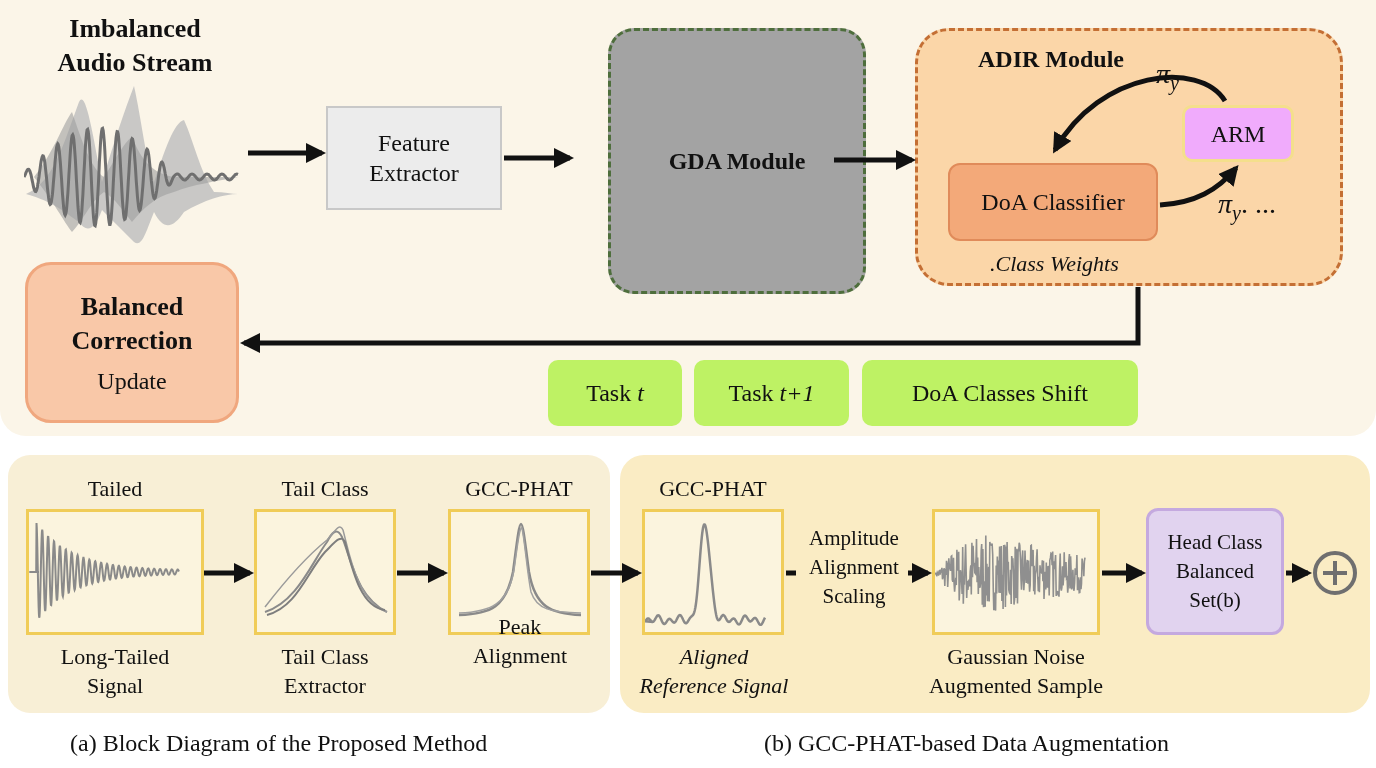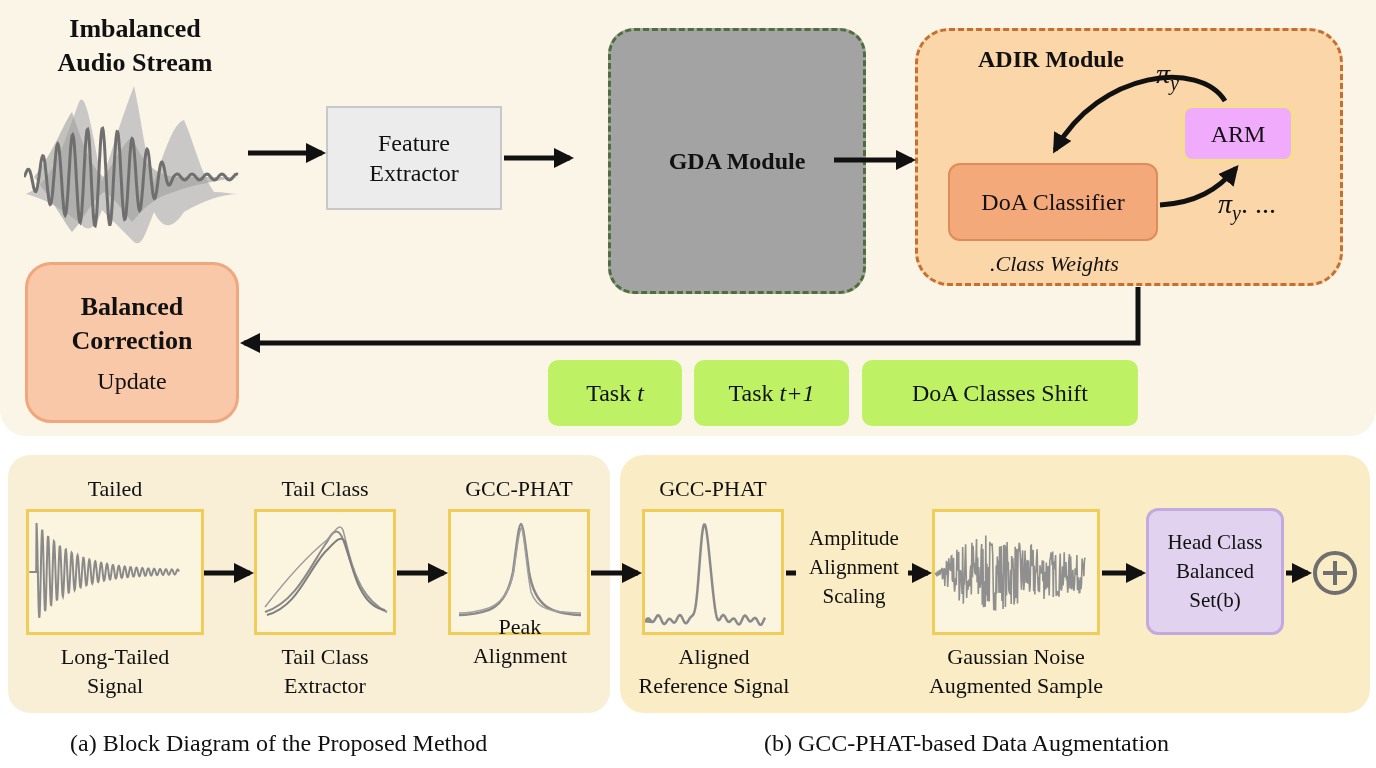--- a/index.html
+++ b/index.html
@@ -120,21 +120,21 @@
   <span>Peak</span>
   <span>Alignment</span>
 </div>
 
 <div class="abs center t22" style="left:642px; top:474px; width:142px;">GCC-PHAT</div>
 <div class="abs sig" style="left:642px; top:509px; width:142px; height:126px;">
   <svg width="136" height="120">
       <path id="refpeak" d="M8,110.0L0.4,109.3L0.8,108.6L1.2,108.0L1.6,107.4L2.0,106.9L2.4,106.6L2.8,106.4L3.2,106.4L3.6,106.5L4.0,106.7L4.4,107.1L4.8,107.5L5.2,108.0L5.6,108.4L6.0,108.9L6.4,109.3L6.8,109.6L7.2,109.8L7.6,109.9L8.0,109.8L8.4,109.6L8.8,109.2L9.2,108.7L9.6,108.1L10.0,107.5L10.4,106.7L10.8,106.0L11.2,105.3L11.6,104.6L12.0,104.1L12.4,103.6L12.8,103.4L13.2,103.3L13.6,103.4L14.0,103.6L14.4,104.1L14.8,104.7L15.2,105.4L15.6,106.2L16.0,107.1L16.4,108.0L16.8,108.9L17.2,109.8L17.6,110.5L18.0,111.1L18.4,111.6L18.8,111.9L19.2,112.0L19.6,112.0L20.0,111.8L20.4,111.4L20.8,111.0L21.2,110.4L21.6,109.8L22.0,109.2L22.4,108.5L22.8,108.0L23.2,107.5L23.6,107.2L24.0,106.9L24.4,106.8L24.8,106.9L25.2,107.1L25.6,107.4L26.0,107.7L26.4,108.2L26.8,108.7L27.2,109.2L27.6,109.7L28.0,110.1L28.4,110.4L28.8,110.5L29.2,110.6L29.6,110.4L30.0,110.2L30.4,109.7L30.8,109.2L31.2,108.5L31.6,107.7L32.0,106.9L32.4,106.1L32.8,105.3L33.2,104.6L33.6,104.0L34.0,103.5L34.4,103.2L34.8,103.0L35.2,103.1L35.6,103.3L36.0,103.7L36.4,104.3L36.8,105.0L37.2,105.7L37.6,106.6L38.0,107.5L38.4,108.3L38.8,109.1L39.2,109.9L39.6,110.4L40.0,110.9L40.4,111.2L40.8,111.3L41.2,111.2L41.6,111.0L42.0,110.6L42.4,110.2L42.8,109.6L43.2,108.9L43.6,108.3L44.0,107.6L44.4,106.9L44.8,106.3L45.2,105.8L45.6,105.3L46.0,104.9L46.4,104.5L46.8,104.1L47.2,103.8L47.6,103.4L48.0,102.9L48.4,102.3L48.8,101.4L49.2,100.4L49.6,99.0L50.0,97.3L50.4,95.2L50.8,92.7L51.2,89.8L51.6,86.4L52.0,82.7L52.4,78.5L52.8,74.0L53.2,69.2L53.6,64.2L54.0,59.0L54.4,53.7L54.8,48.4L55.2,43.2L55.6,38.2L56.0,33.5L56.4,29.1L56.8,25.1L57.2,21.5L57.6,18.6L58.0,16.1L58.4,14.3L58.8,13.0L59.2,12.4L59.6,12.4L60.0,12.9L60.4,13.9L60.8,15.5L61.2,17.5L61.6,19.9L62.0,22.6L62.4,25.6L62.8,28.9L63.2,32.4L63.6,36.1L64.0,39.9L64.4,43.8L64.8,47.8L65.2,51.8L65.6,55.9L66.0,59.9L66.4,64.0L66.8,68.0L67.2,71.9L67.6,75.8L68.0,79.6L68.4,83.2L68.8,86.7L69.2,90.0L69.6,93.1L70.0,96.0L70.4,98.6L70.8,100.9L71.2,103.0L71.6,104.6L72.0,106.0L72.4,107.0L72.8,107.7L73.2,108.2L73.6,108.3L74.0,108.2L74.4,107.8L74.8,107.3L75.2,106.7L75.6,106.1L76.0,105.4L76.4,104.7L76.8,104.1L77.2,103.6L77.6,103.3L78.0,103.1L78.4,103.1L78.8,103.3L79.2,103.6L79.6,104.0L80.0,104.6L80.4,105.3L80.8,106.1L81.2,106.8L81.6,107.6L82.0,108.3L82.4,108.9L82.8,109.3L83.2,109.7L83.6,109.9L84.0,110.0L84.4,109.9L84.8,109.7L85.2,109.3L85.6,108.9L86.0,108.5L86.4,108.0L86.8,107.5L87.2,107.1L87.6,106.8L88.0,106.6L88.4,106.5L88.8,106.5L89.2,106.7L89.6,107.0L90.0,107.5L90.4,108.1L90.8,108.7L91.2,109.4L91.6,110.1L92.0,110.7L92.4,111.3L92.8,111.8L93.2,112.2L93.6,112.4L94.0,112.5L94.4,112.3L94.8,112.0L95.2,111.5L95.6,110.9L96.0,110.2L96.4,109.3L96.8,108.4L97.2,107.5L97.6,106.6L98.0,105.8L98.4,105.0L98.8,104.4L99.2,104.0L99.6,103.7L100.0,103.6L100.4,103.7L100.8,104.0L101.2,104.4L101.6,104.9L102.0,105.5L102.4,106.1L102.8,106.8L103.2,107.5L103.6,108.1L104.0,108.6L104.4,109.0L104.8,109.3L105.2,109.4L105.6,109.4L106.0,109.2L106.4,109.0L106.8,108.6L107.2,108.2L107.6,107.7L108.0,107.2L108.4,106.8L108.8,106.4L109.2,106.1L109.6,105.9L110.0,105.9L110.4,106.0L110.8,106.2L111.2,106.7L111.6,107.2L112.0,107.8L112.4,108.6L112.8,109.3L113.2,110.1L113.6,110.8L114.0,111.5L114.4,112.1L114.8,112.5L115.2,112.8L115.6,112.8L116.0,112.7L116.4,112.5L116.8,112.0L117.2,111.4L117.6,110.7L118.0,109.9L118.4,109.0L118.8,108.1L119.2,107.2L119.6,106.4L120.0,105.7" fill="none" stroke="#8a8a8a" stroke-width="2.5"></path>
     </svg>
 </div>
-<div class="abs center t22" style="left:626px; top:642px; width:176px;">
+<div class="abs center t22" style="left:626px; top:642px; width:176px;font-style:italic;">
   <span>Aligned</span>
   <span>Reference Signal</span>
 </div>
 
 <div class="abs center t21" style="left:798px; top:524px; width:112px;">
   <span>Amplitude</span>
   <span>Alignment</span>
   <span>Scaling</span>
 </div>
 

